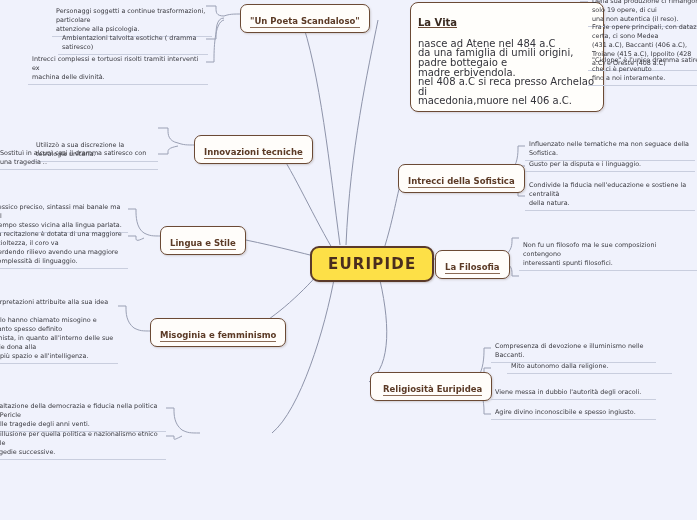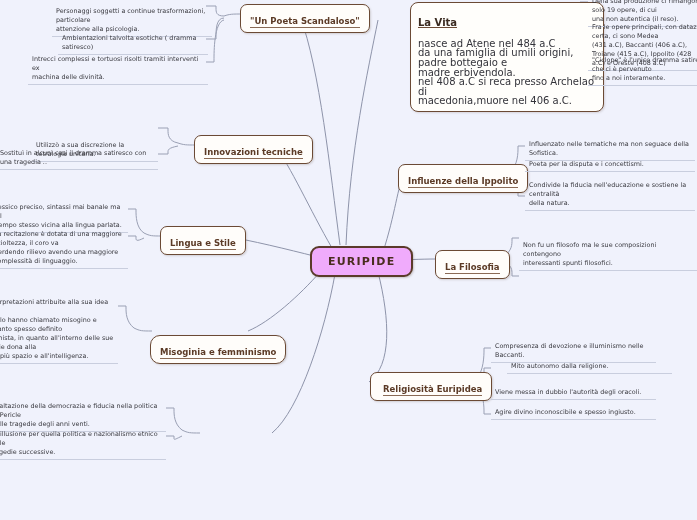--- a/index.html
+++ b/index.html
@@ -10,26 +10,26 @@
     overflow:hidden;
     position:relative;
   }
   #canvas{position:absolute;inset:0;width:697px;height:520px;}
   svg.links{position:absolute;left:0;top:0;width:697px;height:520px;pointer-events:none;}
 
   
   .central{
     position:absolute;
     box-sizing:border-box;
-    background:#f0abfc;
+    background:#fde047;
     border:2px solid #5a3a2a;
     border-radius:9px;
     color:#4a2d1e;
     font-weight:bold;
-    font-size:11px;
+    font-size:15px;
     letter-spacing:1.2px;
     padding:7px 16px;
     text-align:center;
     box-shadow:1px 1px 2px rgba(90,70,60,.25);
     white-space:nowrap;
   }
 
   
   .branch{
     position:absolute;
@@ -196,42 +196,42 @@
   <div class="leaf r" style="left:588px;top:55px;width:128px;">"Ciclope" è l'unico dramma satiresco che ci è pervenuto
 fino a noi interamente.</div>
 
   <div class="branch" style="left:194px;top:135px;">
     <span class="t">Innovazioni tecniche</span>
   </div>
   <div class="leaf l" style="left:32px;top:140px;width:126px;">Utilizzò a sua discrezione la tetralogia unitaria.</div>
   <div class="leaf l" style="left:-4px;top:148px;width:162px;">Sostituì in alcuni casi il dramma satiresco con una tragedia ..</div>
 
   <div class="branch" style="left:398px;top:164px;">
-    <span class="t">Influenze della Ippolito</span>
+    <span class="t">Intrecci della Sofistica</span>
   </div>
   <div class="leaf r" style="left:525px;top:139px;width:170px;">Influenzato nelle tematiche ma non seguace della Sofistica.</div>
-  <div class="leaf r" style="left:525px;top:159px;width:170px;">Poeta per la disputa e i concettismi.</div>
+  <div class="leaf r" style="left:525px;top:159px;width:170px;">Gusto per la disputa e i linguaggio.</div>
   <div class="leaf r" style="left:525px;top:180px;width:170px;">Condivide la fiducia nell'educazione e sostiene la centralità
 della natura.</div>
 
   <div class="branch" style="left:160px;top:226px;">
     <span class="t">Lingua e Stile</span>
   </div>
   <div class="leaf l" style="left:-8px;top:202px;width:136px;">lessico preciso,  sintassi mai banale ma al
 tempo stesso vicina alla lingua parlata.</div>
   <div class="leaf l" style="left:-10px;top:229px;width:138px;">La recitazione è dotata di una maggiore scioltezza, il coro va
 perdendo rilievo avendo una maggiore complessità di  linguaggio.</div>
 
   <div class="branch" style="left:435px;top:250px;text-align:right;">
     <span class="t">La Filosofia</span>
   </div>
   <div class="leaf r" style="left:519px;top:240px;width:178px;">Non fu un filosofo ma le sue composizioni contengono
 interessanti spunti filosofici.</div>
 
-  <div class="branch" style="left:150px;top:335px;border-radius:10px;">
+  <div class="branch" style="left:150px;top:318px;">
     <span class="t">Misoginia e femminismo</span>
   </div>
   <div class="leaf l" style="left:-26px;top:297px;width:144px;">Le interpretazioni attribuite alla sua idea della
 donna lo hanno chiamato misogino e altrettanto spesso definito
 femminista, in quanto all'interno delle sue tragedie dona alla
 donna più spazio e all'intelligenza.</div>
 
   <div class="branch" style="left:370px;top:372px;padding-left:12px;">
     <span class="t">Religiosità Euripidea</span>
   </div>

